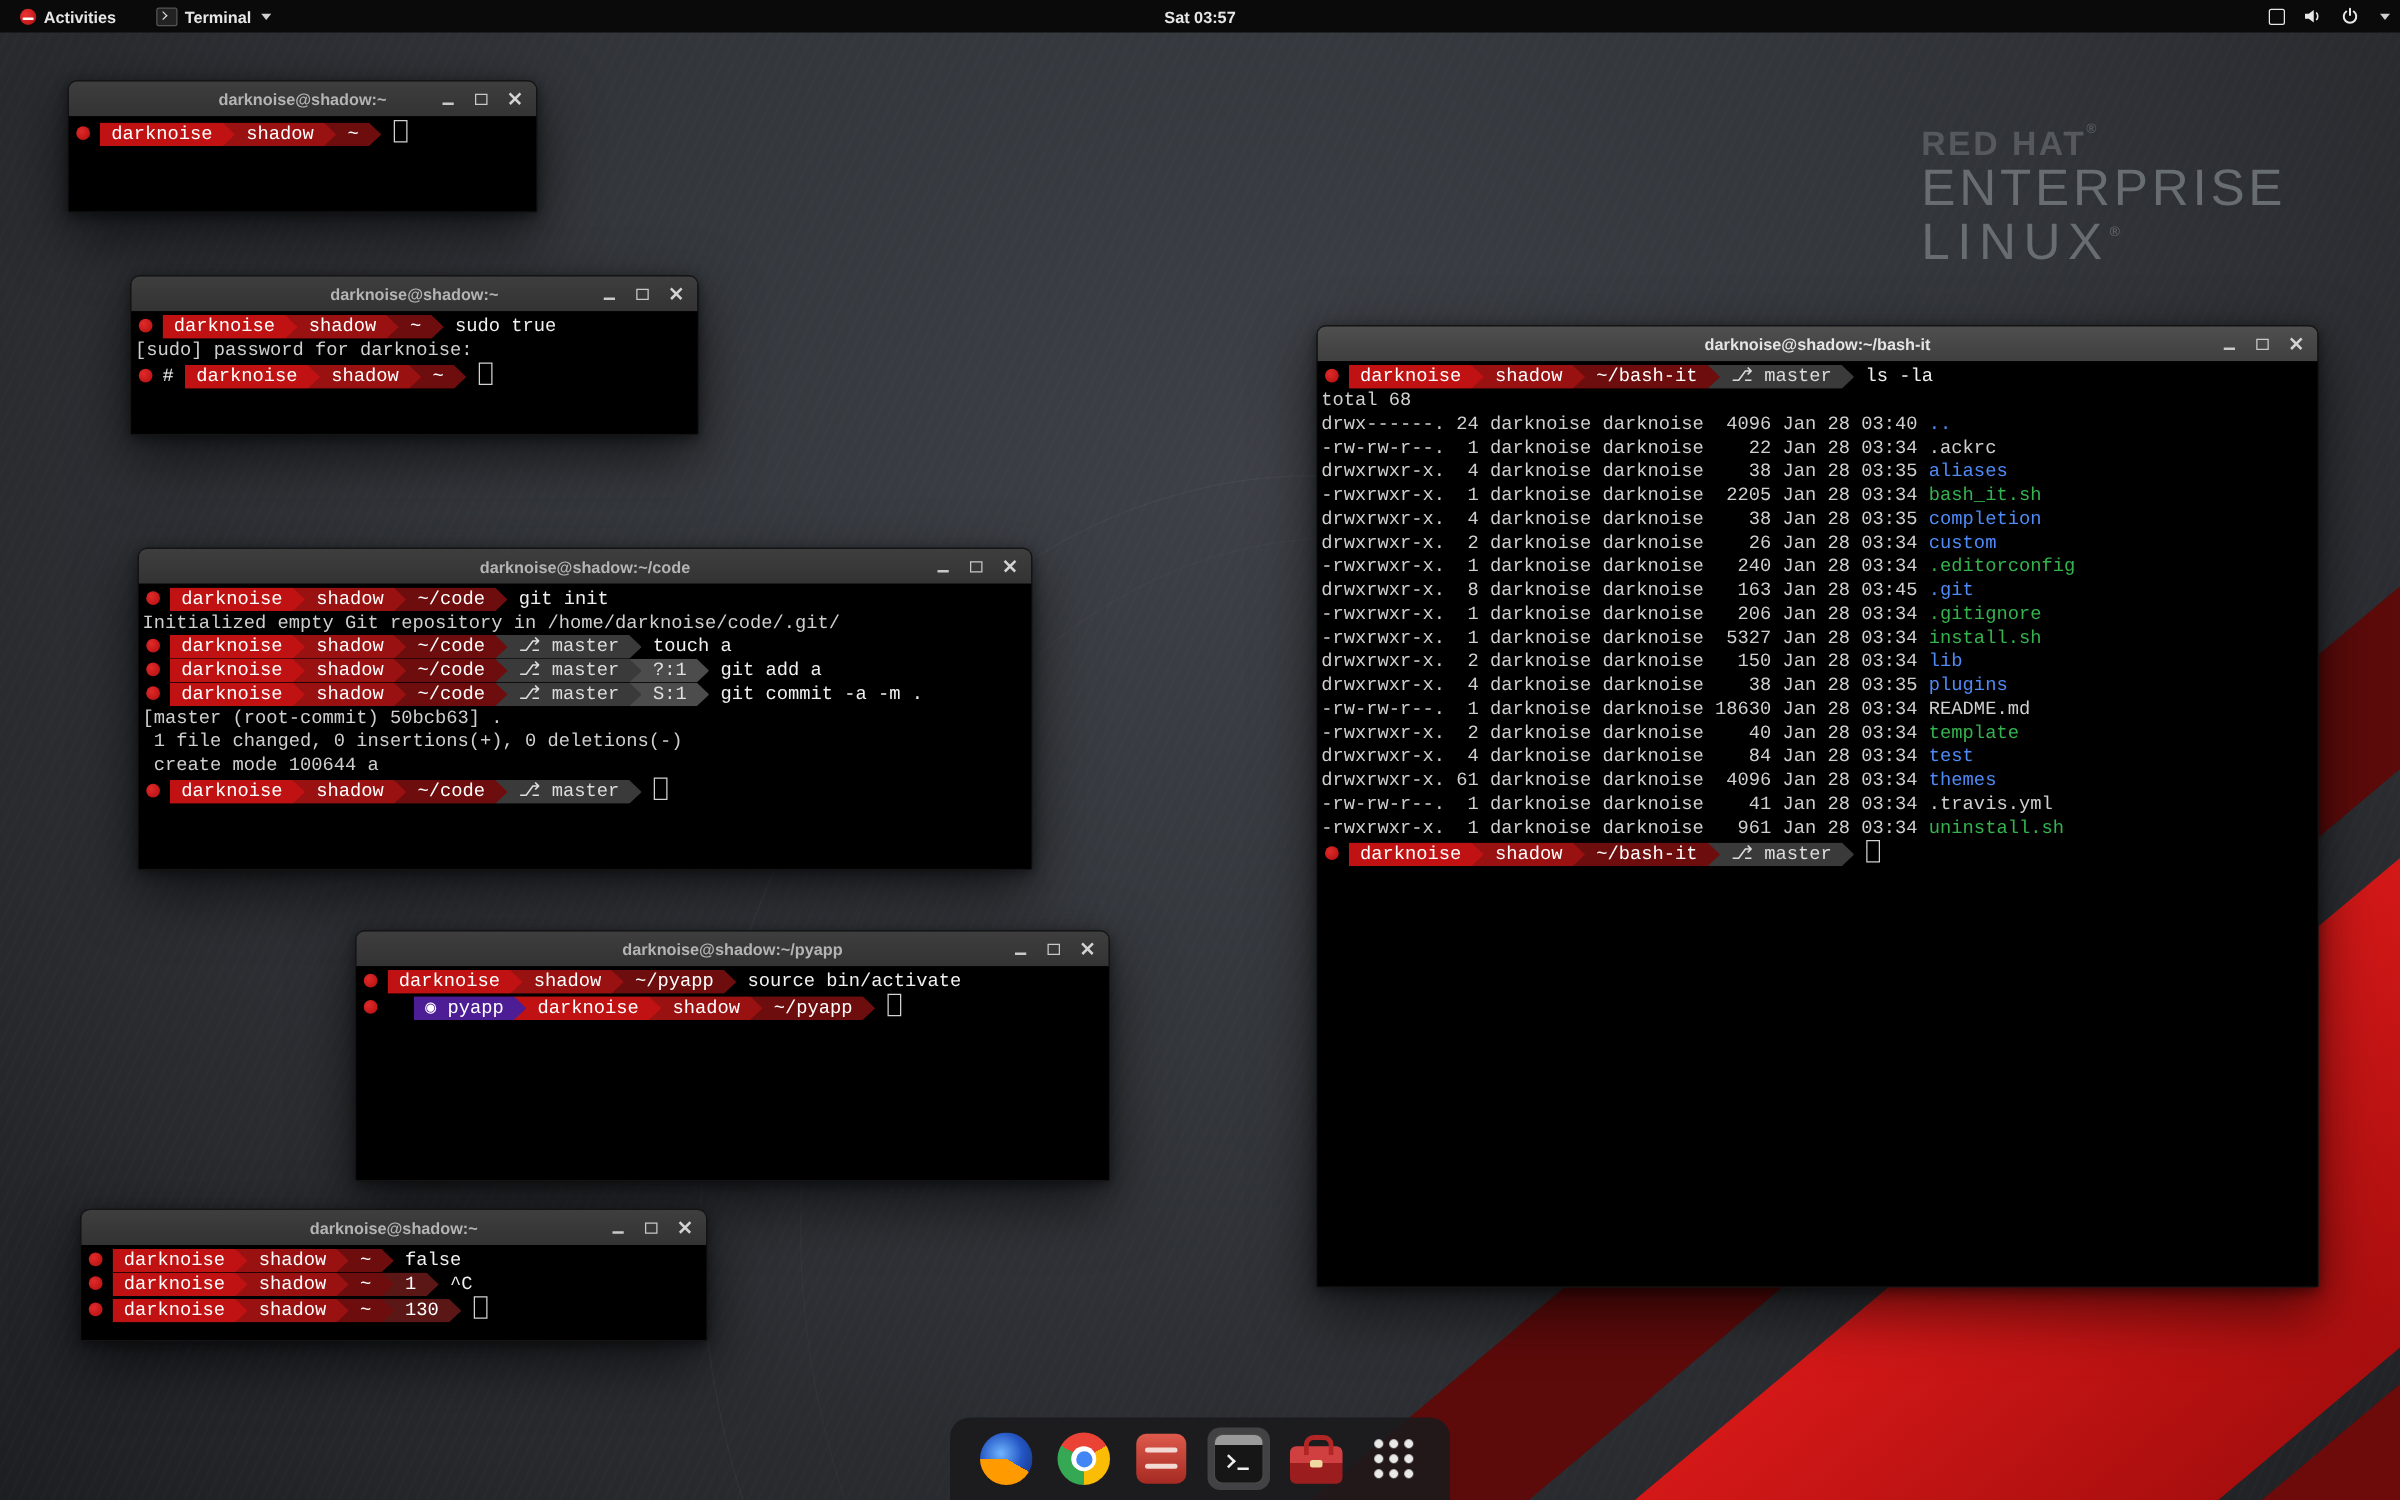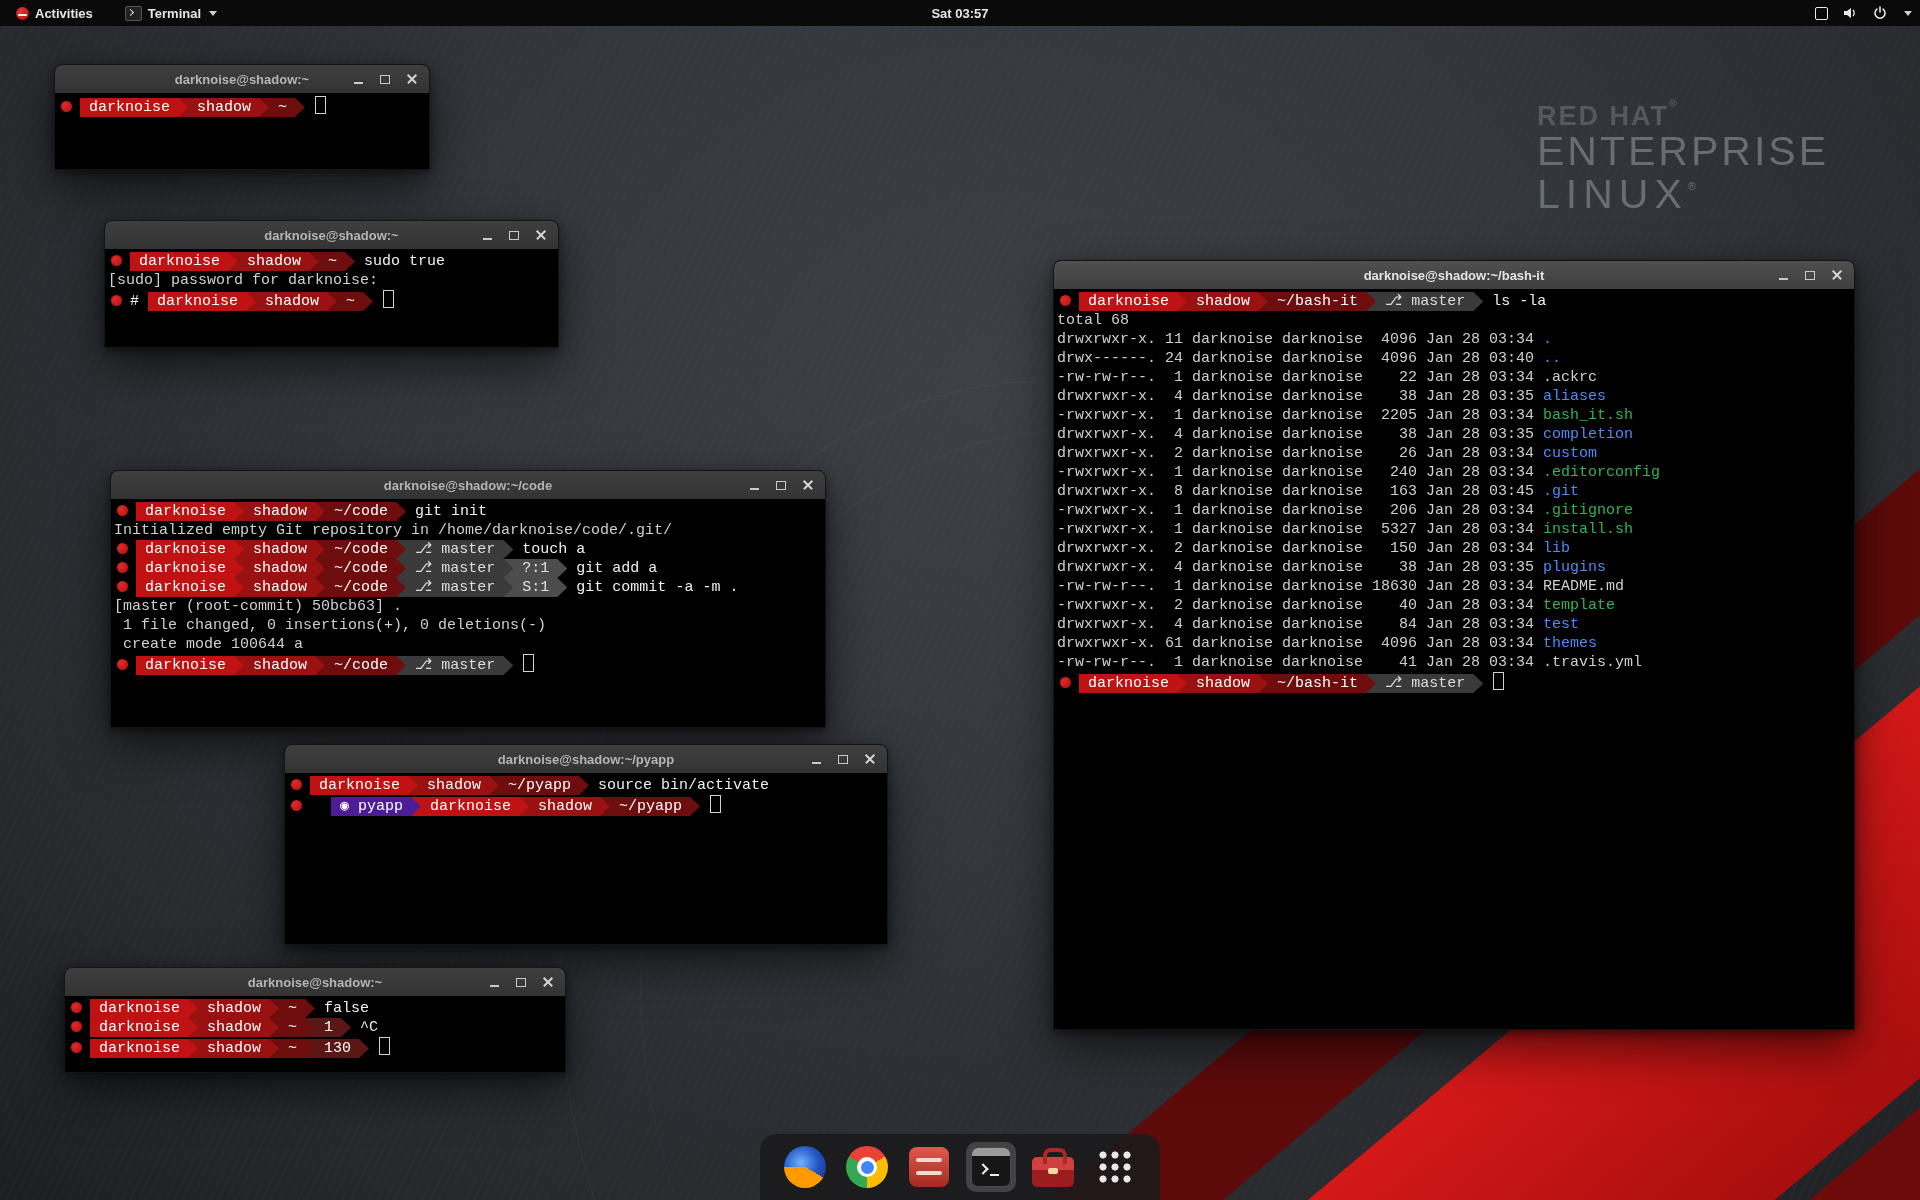--- a/index.html
+++ b/index.html
@@ -165,21 +165,21 @@
         <span class="wbtn wb-close"></span>
       </div>
     </div>
     <div class="term">
         <div class="tline"><span class="rhdot"></span><span class="seg seg-u" style="z-index: 30;">darknoise</span><span class="seg seg-h" style="z-index: 29;">shadow</span><span class="seg seg-p" style="z-index: 28;">~</span><span class="t-t"> sudo true</span></div>
         <div class="tline"><span class="t-o">[sudo] password for darknoise:</span></div>
         <div class="tline"><span class="rhdot"></span><span class="t-t"># </span><span class="seg seg-u" style="z-index: 30;">darknoise</span><span class="seg seg-h" style="z-index: 29;">shadow</span><span class="seg seg-p" style="z-index: 28;">~</span><span class="cursor"></span></div>
       </div>
   </div>
 
-  <div class="window" style="left:110px;top:470px;width:714px;height:256px;">
+  <div class="window" style="left:110px;top:438px;width:714px;height:256px;">
     <div class="titlebar">
       <span>darknoise@shadow:~/code</span>
       <div class="winbtns">
         <span class="wbtn wb-min"></span>
         <span class="wbtn wb-max"></span>
         <span class="wbtn wb-close"></span>
       </div>
     </div>
     <div class="term">
         <div class="tline"><span class="rhdot"></span><span class="seg seg-u" style="z-index: 30;">darknoise</span><span class="seg seg-h" style="z-index: 29;">shadow</span><span class="seg seg-p" style="z-index: 28;">~/code</span><span class="t-t"> git init</span></div>
@@ -230,38 +230,38 @@
       <span>darknoise@shadow:~/bash-it</span>
       <div class="winbtns">
         <span class="wbtn wb-min"></span>
         <span class="wbtn wb-max"></span>
         <span class="wbtn wb-close"></span>
       </div>
     </div>
     <div class="term">
         <div class="tline"><span class="rhdot"></span><span class="seg seg-u" style="z-index: 30;">darknoise</span><span class="seg seg-h" style="z-index: 29;">shadow</span><span class="seg seg-p" style="z-index: 28;">~/bash-it</span><span class="seg seg-g" style="z-index: 27;">⎇ master</span><span class="t-t"> ls -la</span></div>
         <div class="tline"><span class="t-o">total 68</span></div>
-        <div class="tline"><span class="t-o">drwxrwxr-x. 11 darknoise darknoise  4096 Jan 28 03:34 </span><span class="t-d">.</span></div>
         <div class="tline"><span class="t-o">drwx------. 24 darknoise darknoise  4096 Jan 28 03:40 </span><span class="t-d">..</span></div>
         <div class="tline"><span class="t-o">-rw-rw-r--.  1 darknoise darknoise    22 Jan 28 03:34 </span><span class="t-f">.ackrc</span></div>
         <div class="tline"><span class="t-o">drwxrwxr-x.  4 darknoise darknoise    38 Jan 28 03:35 </span><span class="t-d">aliases</span></div>
         <div class="tline"><span class="t-o">-rwxrwxr-x.  1 darknoise darknoise  2205 Jan 28 03:34 </span><span class="t-x">bash_it.sh</span></div>
         <div class="tline"><span class="t-o">drwxrwxr-x.  4 darknoise darknoise    38 Jan 28 03:35 </span><span class="t-d">completion</span></div>
         <div class="tline"><span class="t-o">drwxrwxr-x.  2 darknoise darknoise    26 Jan 28 03:34 </span><span class="t-d">custom</span></div>
         <div class="tline"><span class="t-o">-rwxrwxr-x.  1 darknoise darknoise   240 Jan 28 03:34 </span><span class="t-x">.editorconfig</span></div>
         <div class="tline"><span class="t-o">drwxrwxr-x.  8 darknoise darknoise   163 Jan 28 03:45 </span><span class="t-d">.git</span></div>
         <div class="tline"><span class="t-o">-rwxrwxr-x.  1 darknoise darknoise   206 Jan 28 03:34 </span><span class="t-x">.gitignore</span></div>
         <div class="tline"><span class="t-o">-rwxrwxr-x.  1 darknoise darknoise  5327 Jan 28 03:34 </span><span class="t-x">install.sh</span></div>
         <div class="tline"><span class="t-o">drwxrwxr-x.  2 darknoise darknoise   150 Jan 28 03:34 </span><span class="t-d">lib</span></div>
         <div class="tline"><span class="t-o">drwxrwxr-x.  4 darknoise darknoise    38 Jan 28 03:35 </span><span class="t-d">plugins</span></div>
         <div class="tline"><span class="t-o">-rw-rw-r--.  1 darknoise darknoise 18630 Jan 28 03:34 </span><span class="t-f">README.md</span></div>
         <div class="tline"><span class="t-o">-rwxrwxr-x.  2 darknoise darknoise    40 Jan 28 03:34 </span><span class="t-x">template</span></div>
         <div class="tline"><span class="t-o">drwxrwxr-x.  4 darknoise darknoise    84 Jan 28 03:34 </span><span class="t-d">test</span></div>
         <div class="tline"><span class="t-o">drwxrwxr-x. 61 darknoise darknoise  4096 Jan 28 03:34 </span><span class="t-d">themes</span></div>
         <div class="tline"><span class="t-o">-rw-rw-r--.  1 darknoise darknoise    41 Jan 28 03:34 </span><span class="t-f">.travis.yml</span></div>
+        <div class="tline"><span class="t-o">-rwxrwxr-x.  1 darknoise darknoise   961 Jan 28 03:34 </span><span class="t-x">uninstall.sh</span></div>
         <div class="tline"><span class="rhdot"></span><span class="seg seg-u" style="z-index: 30;">darknoise</span><span class="seg seg-h" style="z-index: 29;">shadow</span><span class="seg seg-p" style="z-index: 28;">~/bash-it</span><span class="seg seg-g" style="z-index: 27;">⎇ master</span><span class="cursor"></span></div>
       </div>
   </div>
 
   <div id="dock">
     <div class="dock-item">
         <div class="ic-firefox"></div>
       </div>
     <div class="dock-item">
         <div class="ic-chrome"></div>

